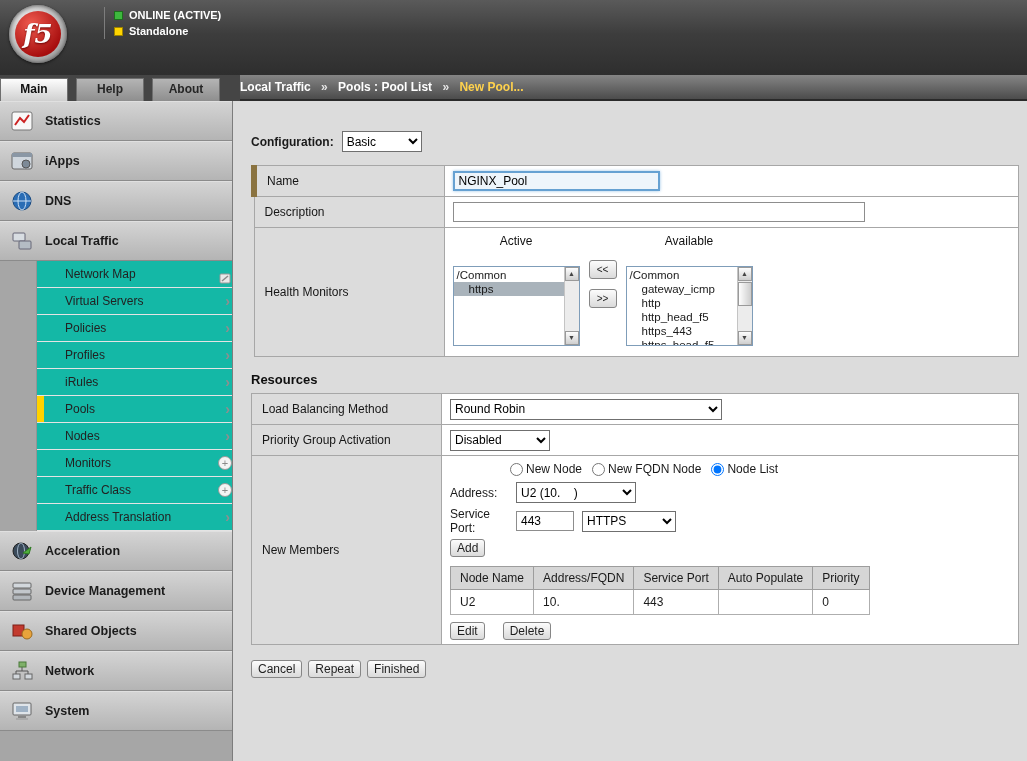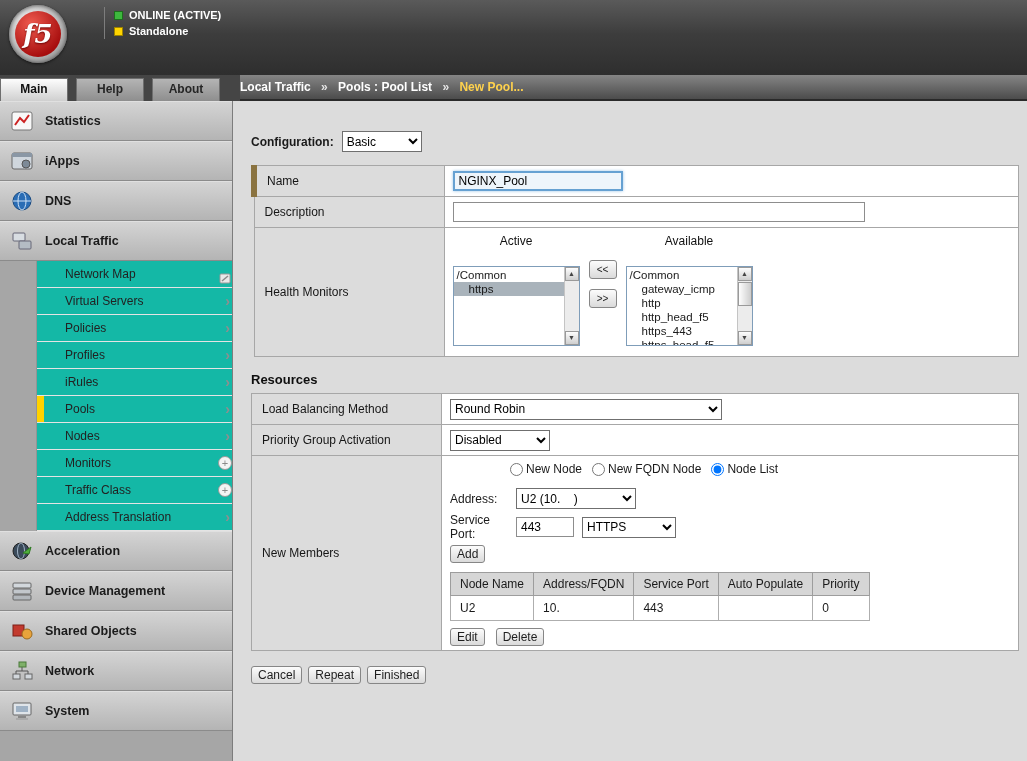--- a/index.html
+++ b/index.html
@@ -57,21 +57,21 @@
   select{font-size:12px;height:21px;border:1px solid #6f6f6f;background:#fff;font-family:inherit}
   button{font-family:inherit;font-size:12px;background:linear-gradient(#fcfcfc,#dadada);border:1px solid #868686;
     border-radius:3px;padding:1px 6px;color:#1e1e1e;cursor:pointer}
 
   .form-table{border-collapse:collapse;margin-left:18px;width:768px}
   .form-table td{border:1px solid #a7a7a7;font-size:12px;vertical-align:middle}
   td.lbl{width:190px;background:#dcdcdc;padding:8px 10px;color:#161616}
   tr.req td.lbl{border-left:6px solid #8a7340}
   td.val{background:#fff;padding:4px 8px}
 
-  .name-input{width:170px;height:20px;border:2px solid #66a1d2;background:#eef5fb;padding:0 4px;font-size:12px;
+  .name-input{width:207px;height:20px;border:2px solid #66a1d2;background:#eef5fb;padding:0 4px;font-size:12px;
     font-family:inherit;box-shadow:0 0 3px #9cc4e8;outline:none}
   .desc-input{width:412px;height:20px;border:1px solid #8d8d8d;padding:0 4px;font-size:12px;font-family:inherit}
 
   .hm{display:flex;align-items:flex-start;gap:9px;padding:2px 0 6px 0}
   .hm-col{display:flex;flex-direction:column;align-items:center}
   .hm-title{margin-bottom:18px;color:#111}
   .listbox{width:127px;height:80px;border:1px solid #7f9db9;background:#fff;position:relative;overflow:hidden;font-size:11.5px}
   .lb-inner{position:absolute;left:0;top:1px;right:15px;bottom:0;overflow:hidden}
   .lb-group{padding-left:3px;height:14px;line-height:14px}
   .lb-item{padding-left:15px;height:14px;line-height:14px;cursor:pointer}
@@ -79,32 +79,32 @@
   .lb-scroll{position:absolute;right:0;top:0;width:15px;height:100%;background:#ececec;border-left:1px solid #c4c4c4;cursor:pointer}
   .lb-scroll .arr{position:absolute;left:0;width:14px;height:14px;background:linear-gradient(#fdfdfd,#cfcfcf);
     border:1px solid #9a9a9a;font-size:7px;text-align:center;line-height:12px;color:#444}
   .arr.up{top:0}.arr.down{bottom:0}
   .lb-thumb{position:absolute;left:0;top:15px;width:14px;height:24px;background:linear-gradient(90deg,#fdfdfd,#cdcdcd);border:1px solid #9a9a9a}
   .hm-btns{display:flex;flex-direction:column;gap:10px;margin-top:26px}
   .hm-btns button{width:28px;height:19px;font-size:10px;padding:0}
 
   .section-title{font-weight:bold;font-size:13px;margin:15px 0 6px 18px;color:#0e0e0e}
 
-  .nm-radios{display:flex;align-items:center;margin:2px 0 12px 60px}
+  .nm-radios{display:flex;align-items:center;margin:2px 0 6px 60px}
   .nm-radios label{margin:0 10px 0 3px;cursor:pointer}
   .nm-line{display:flex;align-items:center;margin:4px 0}
   .nm-label{width:66px}
   .sp-input{width:58px;height:20px;border:1px solid #8d8d8d;padding:0 4px;font-size:12px;font-family:inherit;margin-right:8px}
 
   .members-table{border-collapse:collapse;margin:9px 0 7px 0}
   .members-table th{background:#d6d6d6;border:1px solid #9d9d9d;font-weight:normal;padding:4px 9px;font-size:12px;text-align:left;white-space:nowrap}
   .members-table td{border:1px solid #aeaeae;background:#fff;padding:5px 9px;font-size:12px}
   .col-node{width:72px}.col-addr{width:95px}.col-port{width:74px}.col-auto{width:88px}.col-pri{width:50px}
 
-  .btn-row{display:flex;gap:11px}
+  .btn-row{display:flex;gap:18px}
   .footer-actions{display:flex;gap:6px;margin:15px 0 0 18px}
 </style>
 </head>
 <body>
 
 <div class="header">
   <div class="f5-logo">
     <div class="f5-ball">
         <span>f5</span>
       </div>

